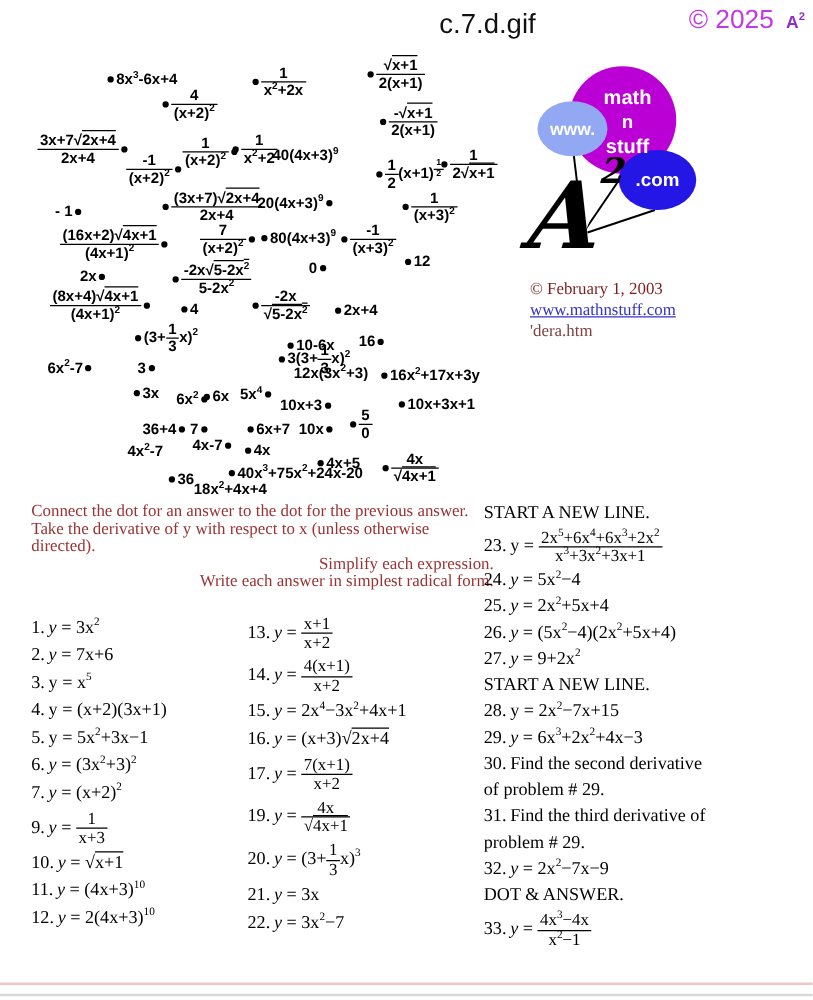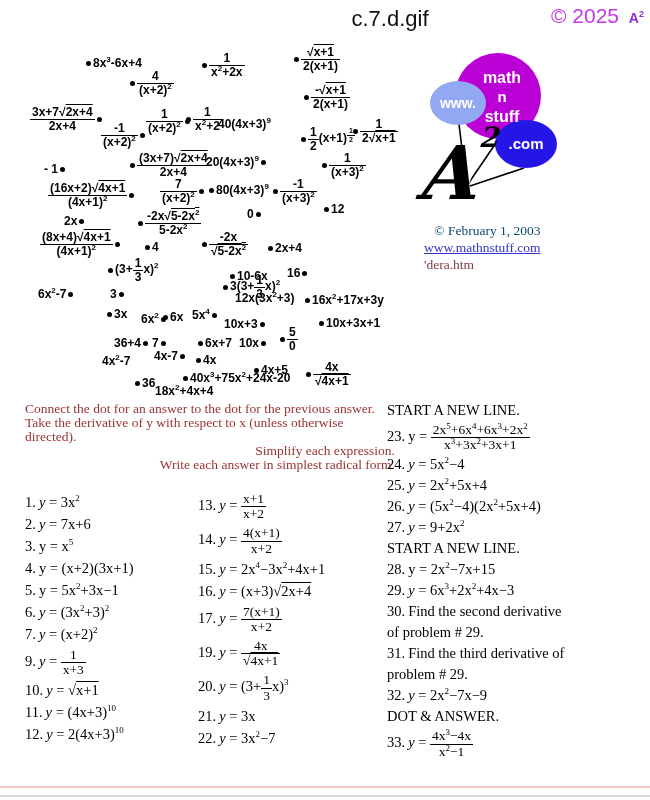--- a/index.html
+++ b/index.html
@@ -43,21 +43,21 @@
   .prob f{font-size:13.5px;}
   .pno{margin-right:3px;}
 
   
   #balloons{position:absolute;left:420px;top:50px;}
   .sig{position:absolute;left:424px;top:138px;width:80px;
        font-family:"DejaVu Serif",serif;font-style:italic;font-weight:bold;
        font-size:74px;line-height:0.95;transform:skewX(-6deg);}
   .sig sup{font-size:28px;vertical-align:super;position:relative;top:-26px;left:-4px;}
   .meta{position:absolute;left:424px;top:222px;font-size:13.5px;line-height:17px;}
-  .mdate{color:#0c4a6e;text-align:right;}
+  .mdate{color:#7f1d1d;}
   .mlink{color:#3333cc;text-decoration:underline;cursor:pointer;}
   .mfile{color:#804040;}
 
   .hr{position:absolute;left:0;width:650px;height:2px;}
   .hr-pink{top:786px;background:#f2c4c4;}
   .hr-gray{top:795px;background:#d8d8d8;}
 </style>
 </head>
 <body>
 

